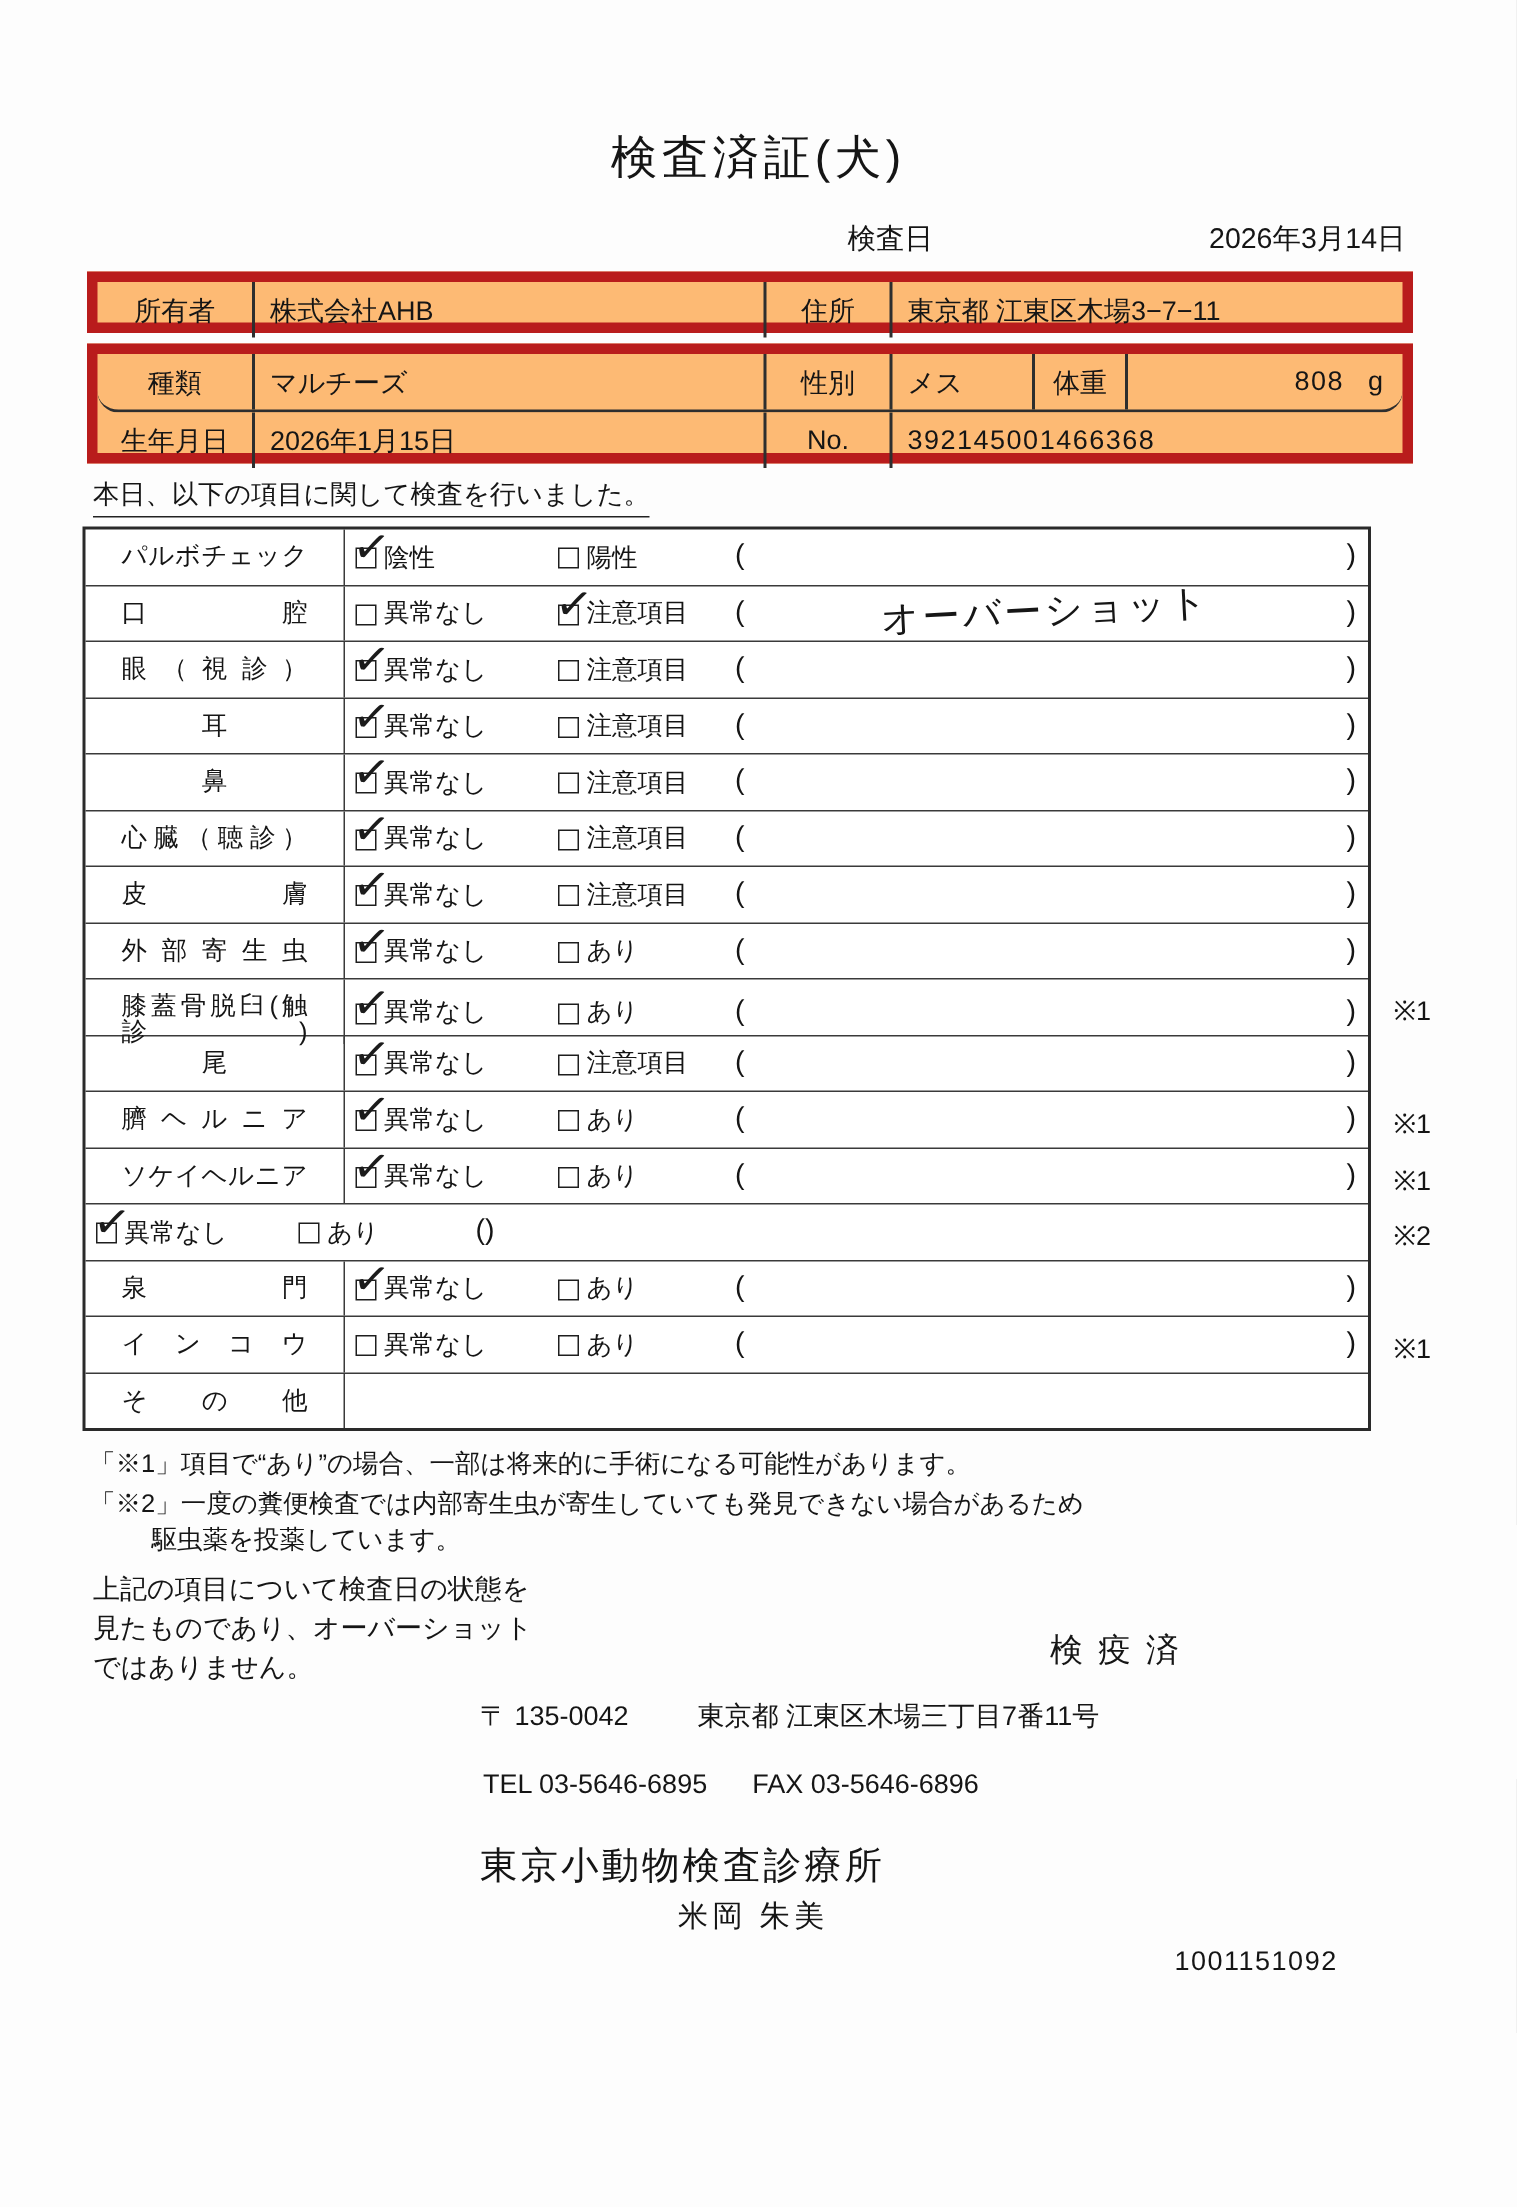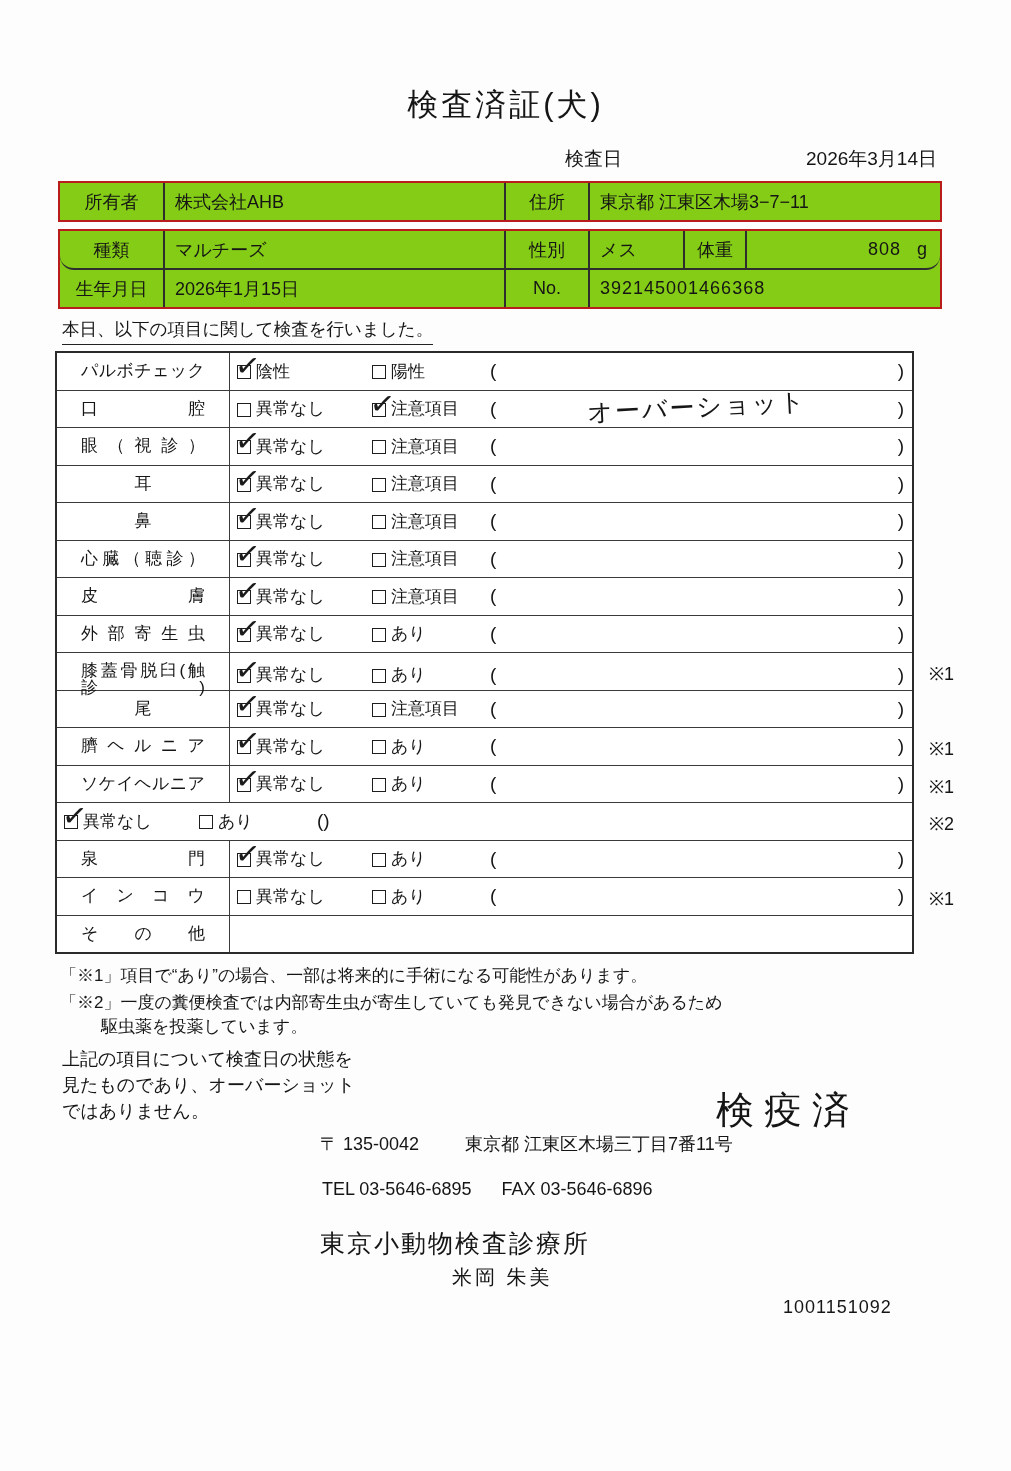--- a/index.html
+++ b/index.html
@@ -13,21 +13,21 @@
   .title {
     position:absolute; top:84px; left:0; width:100%;
     text-align:center; font-size:31px; font-weight:500; letter-spacing:3px; margin:0;
   }
 
   .date-row {
     position:absolute; top:146px; left:565px; width:372px;
     display:flex; justify-content:space-between; font-size:19px;
   }
 
-  .t { position:absolute; left:58px; width:884px; border:2px solid #b91c1c; background:#84cc16; box-sizing:border-box; }
+  .t { position:absolute; left:58px; width:884px; border:7px solid #b91c1c; background:#fdba74; box-sizing:border-box; }
   .trow { display:grid; height:37px; }
   .tcell { height:100%; display:flex; align-items:center; box-sizing:border-box; font-size:18px; white-space:nowrap; }
   .lab { justify-content:center; }
   .br { border-right:2px solid #2e2e2e; }
   .bb { border-bottom:2px solid #2e2e2e; }
   .val { padding-left:10px; }
   .weight-val { justify-content:flex-end; gap:16px; padding-right:13px; }
   .num { letter-spacing:1px; }
 
   .t1 { top:181px; height:41px; }
@@ -69,21 +69,21 @@
   }
   .fmark { position:absolute; right:-42px; top:8px; font-size:18px; white-space:nowrap; }
 
   .fnote { position:absolute; font-size:17px; white-space:nowrap; }
   .fn1 { top:964px; left:60px; }
   .fn2 { top:991px; left:60px; }
   .fn3 { top:1015px; left:101px; }
 
   .disclaimer { position:absolute; top:1046px; left:62px; font-size:18px; line-height:26px; }
 
-  .stamp { position:absolute; top:1085px; left:716px; font-size:38px; font-weight:500; letter-spacing:10px; }
+  .stamp { position:absolute; top:1085px; left:700px; font-size:22px; font-weight:500; letter-spacing:10px; }
 
   .addr-row { position:absolute; top:1132px; left:320px; display:flex; gap:46px; font-size:18px; white-space:nowrap; }
   .tel-row  { position:absolute; top:1179px; left:322px; display:flex; gap:30px; font-size:18px; white-space:nowrap; }
   .clinic   { position:absolute; top:1227px; left:320px; font-size:25px; font-weight:500; letter-spacing:2px; }
   .examiner { position:absolute; top:1264px; left:452px; font-size:20px; letter-spacing:3px; }
   .serial   { position:absolute; top:1297px; left:783px; font-size:18px; letter-spacing:1px; }
 </style>
 </head>
 <body>
 

